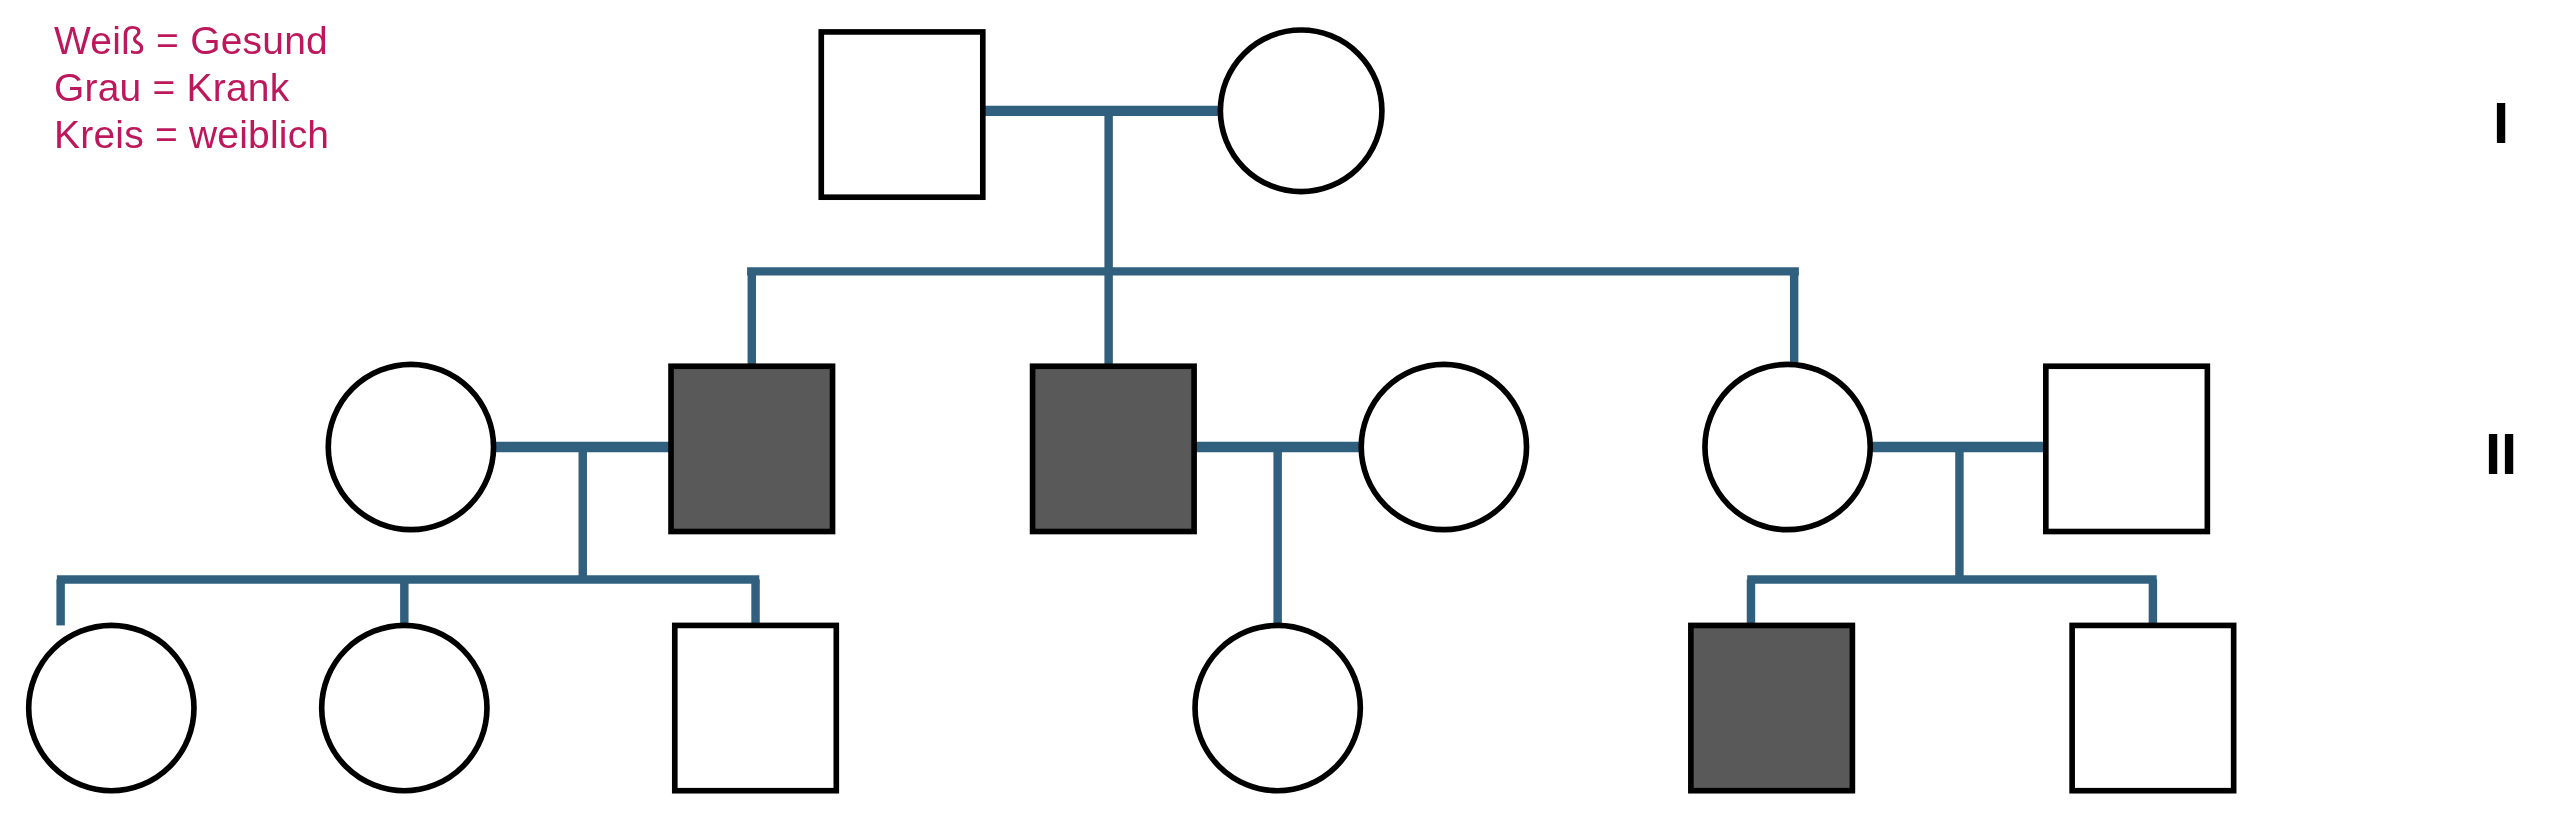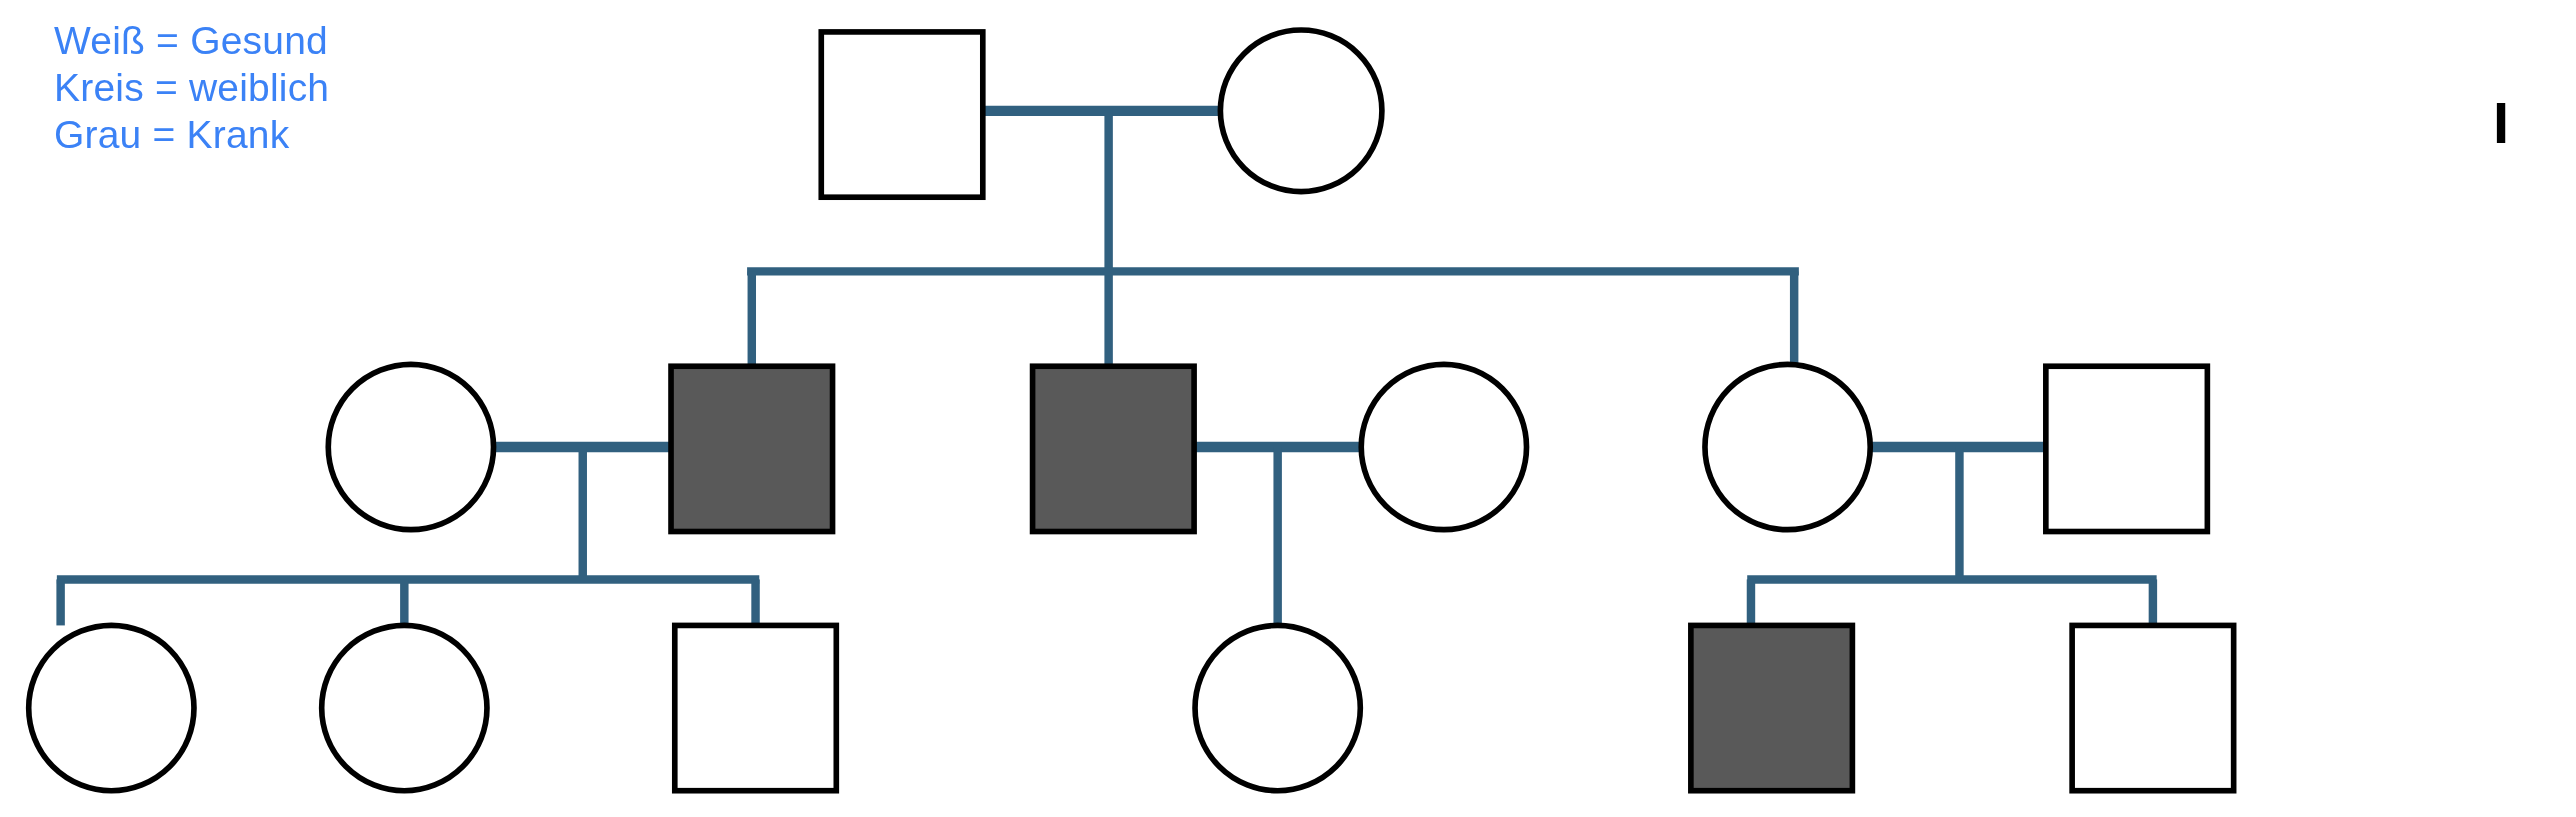--- a/index.html
+++ b/index.html
@@ -16,21 +16,21 @@
   #legend{
     position:absolute;
     left:54px;
     top:17px;
     width:582px;
     z-index:40;
   }
   .legend-line{
     font-size:39px;
     line-height:47px;
-    color:#3b82f6;
+    color:#be185d;
     white-space:nowrap;
     letter-spacing:0.2px;
   }
   
   .gen-label{
     position:absolute;
     font-size:58px;
     font-weight:700;
     color:#000000;
     line-height:58px;
@@ -52,25 +52,26 @@
   }
   .indiv-shape{ }
 </style>
 </head>
 <body>
 
 <div id="stage">
 
   <div id="legend">
     <div class="legend-line">Weiß = Gesund</div>
+    <div class="legend-line">Grau = Krank</div>
     <div class="legend-line">Kreis = weiblich</div>
-    <div class="legend-line">Grau = Krank</div>
   </div>
 
   <div class="gen-label" id="gen-label-I">I</div>
+  <div class="gen-label" id="gen-label-II">II</div>
 
   <svg id="pedigree-svg" viewBox="0 0 2742 870" xmlns="http://www.w3.org/2000/svg">
 
     <g id="connectors" stroke="#31607f" fill="none" stroke-linecap="butt">
 
       <line x1="1046" y1="118" x2="1300" y2="118" stroke-width="11"></line>
 
       <line x1="1180" y1="118" x2="1180" y2="390" stroke-width="9"></line>
 
       <line x1="795" y1="289" x2="1915" y2="289" stroke-width="9"></line>

